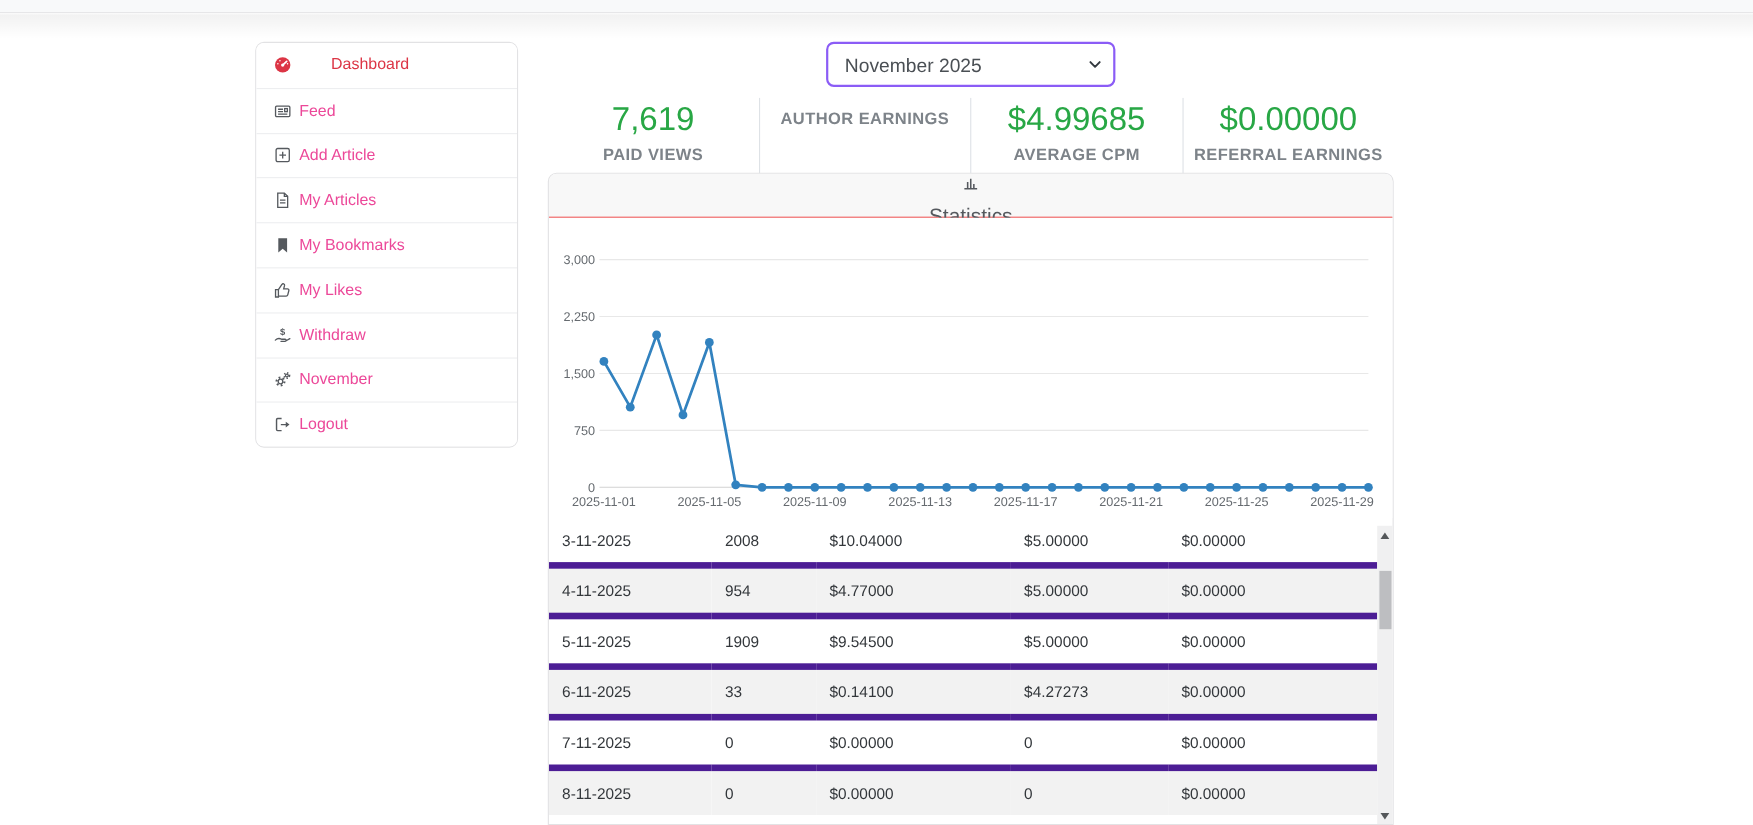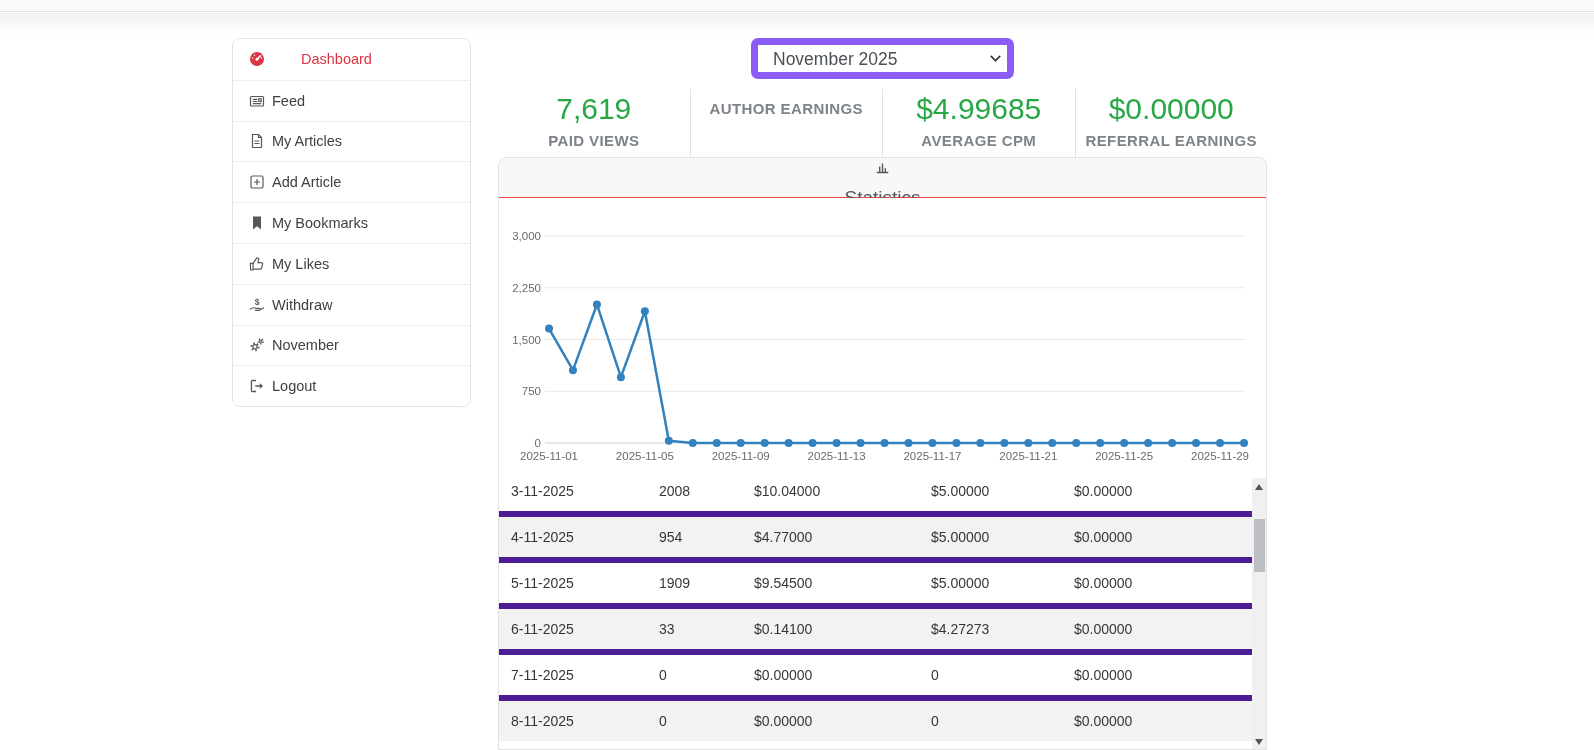--- a/index.html
+++ b/index.html
@@ -9,32 +9,32 @@
   
   .topbar { position:absolute; top:0; left:0; width:1594px; height:12px;
             background:#f8f9fa; border-bottom:1px solid #e4e4e6; z-index:5; }
   .topbar-shadow { position:absolute; top:13px; left:0; width:1594px; height:22px;
             background:linear-gradient(rgba(0,0,0,0.055), rgba(0,0,0,0)); }
 
   
   .sidebar { position:absolute; left:232px; top:38px; width:239px;
              background:#fff; border:1px solid #e2e2e4; border-radius:8px; overflow:hidden; }
   .side-item { display:flex; align-items:center; gap:7px; height:40.8px; padding:0 16px;
-               font-size:14.5px; color:#404040; cursor:pointer; background:#fff; }
+               font-size:14.5px; color:#ec4899; cursor:pointer; background:#fff; }
   .side-item + .side-item { border-top:1px solid #edeef0; }
   .side-item.active { color:#dc3545;gap:36px; }
   .side-item .ic { width:16px; height:16px; flex:0 0 16px; display:inline-flex; }
   .side-item svg { width:16px; height:16px; }
 
   
   .main { position:absolute; left:498px; top:38px; width:769px; }
 
   .select-wrap { width:263px; height:41px; margin:0 auto; position:relative; }
   .month-select { width:100%; height:41px; appearance:none; -webkit-appearance:none; -moz-appearance:none;
-                  border:7px solid #8b5cf6; border-radius:7px; background:#fff;
+                  border:2px solid #8b5cf6; border-radius:7px; background:#fff;
                   padding:0 34px 0 15px; font-size:17.5px; color:#4a4f54;
                   font-family:"Liberation Sans", sans-serif; cursor:pointer; }
   .select-chevron { position:absolute; right:11px; top:13px; width:15px; height:15px; pointer-events:none; }
 
   .stats-row { display:flex; margin-top:10px; }
   .stat { flex:1; text-align:center; padding:4px 0 12px; }
   .stat + .stat { border-left:1px solid #dee2e6; }
   .stat-value { font-size:30px; color:#28a745; line-height:32px; }
   .stat-label { margin-top:7px; font-size:15px; font-weight:bold; color:#7d8389; letter-spacing:.4px; }
 
@@ -98,38 +98,38 @@
           <line x1="3.8" y1="10.7" x2="12.2" y2="10.7"></line>
           <rect x="9.8" y="5.7" width="2.4" height="2.8"></rect>
         </svg>
     </span>
     <span>Feed</span>
   </div>
 
   <div class="side-item">
     <span class="ic">
       <svg viewBox="0 0 16 16" fill="none" stroke="#55595e" stroke-width="1.2">
+          <rect x="2" y="2" width="12" height="12" rx="1.5"></rect>
+          <line x1="8" y1="5" x2="8" y2="11"></line>
+          <line x1="5" y1="8" x2="11" y2="8"></line>
+        </svg>
+    </span>
+    <span>Add Article</span>
+  </div>
+
+  <div class="side-item">
+    <span class="ic">
+      <svg viewBox="0 0 16 16" fill="none" stroke="#55595e" stroke-width="1.2">
           <path d="M3.5 1.5 h6 l3 3 v10 h-9 z"></path>
           <path d="M9.5 1.5 v3 h3"></path>
           <line x1="5.5" y1="8" x2="10.5" y2="8"></line>
           <line x1="5.5" y1="10.5" x2="10.5" y2="10.5"></line>
         </svg>
     </span>
     <span>My Articles</span>
-  </div>
-
-  <div class="side-item">
-    <span class="ic">
-      <svg viewBox="0 0 16 16" fill="none" stroke="#55595e" stroke-width="1.2">
-          <rect x="2" y="2" width="12" height="12" rx="1.5"></rect>
-          <line x1="8" y1="5" x2="8" y2="11"></line>
-          <line x1="5" y1="8" x2="11" y2="8"></line>
-        </svg>
-    </span>
-    <span>Add Article</span>
   </div>
 
   <div class="side-item">
     <span class="ic">
       <svg viewBox="0 0 16 16">
           <path d="M4 1.5 h8 v13 l-4 -3.3 -4 3.3 z" fill="#55595e"></path>
         </svg>
     </span>
     <span>My Bookmarks</span>
   </div>

